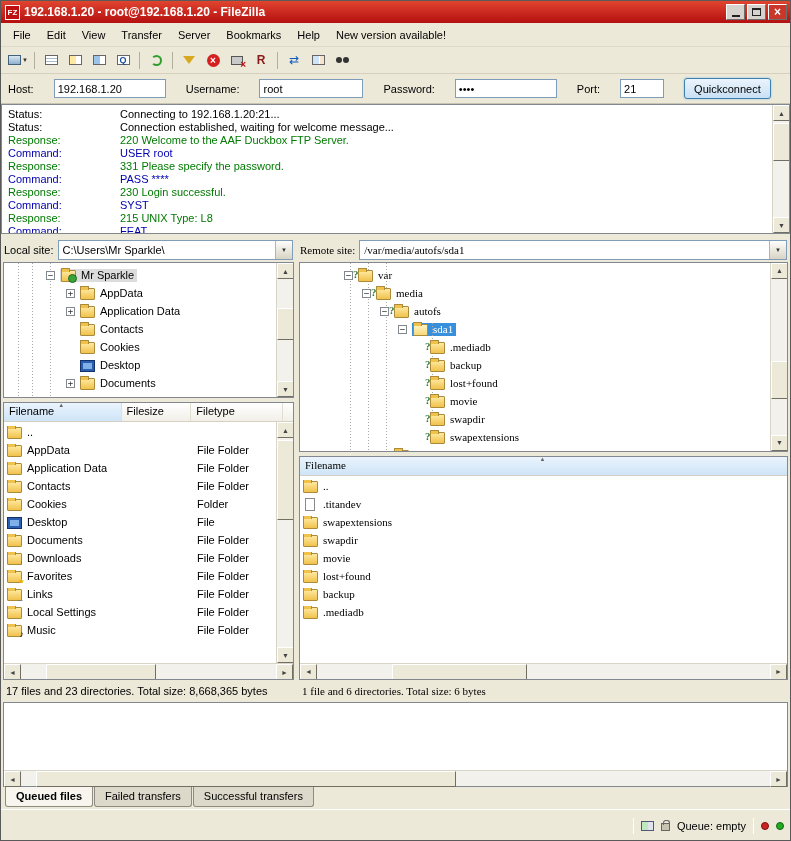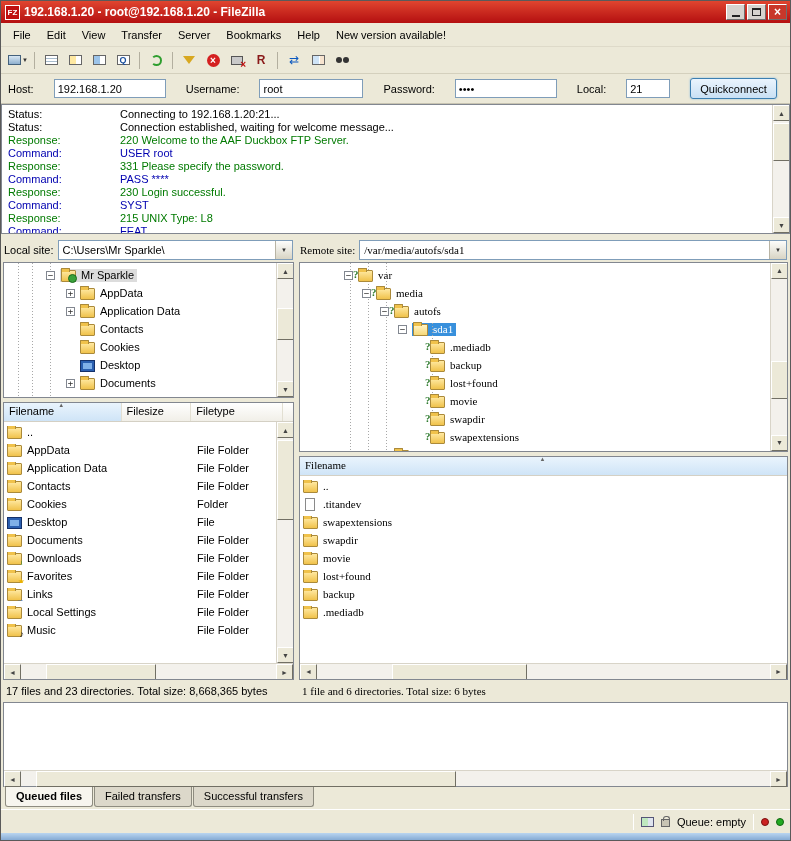--- a/index.html
+++ b/index.html
@@ -186,21 +186,21 @@
   .queue { height:107px; flex:none; display:flex; flex-direction:column; padding:0 2px; }
   .queue-box { height:85px; flex:none; background:#fff; border:1px solid #828790;
                display:flex; flex-direction:column; }
   .queue-body { flex:1; }
   .tabs { height:22px; flex:none; display:flex; align-items:flex-start; padding-left:2px; gap:1px; }
   .tab { padding:3px 10px 4px; background:#dcd8ca; border:1px solid #8e8c80; border-top:none;
          border-radius:0 0 3px 3px; }
   .tab.active { background:#f7f5ee; font-weight:bold; }
 
   
-  .statusbar { height:24px; flex:none; border-top:1px solid #fff; display:flex; align-items:center;
+  .statusbar { height:32px; flex:none; border-top:1px solid #fff; display:flex; align-items:center;
                padding:0 6px; }
   .sb-right { margin-left:auto; display:flex; align-items:center; gap:7px; }
   .sb-sep { width:1px; height:16px; background:#b3af9f; border-right:1px solid #fff; }
   .i-act { width:13px; height:10px; border:1px solid #557; background:linear-gradient(90deg,#bfe8bf 0 6px,#dfe4ef 6px); }
   .i-lock { width:9px; height:8px; background:#c8c4b4; border:1px solid #666; position:relative; margin-top:3px; }
   .i-lock::before { content:""; position:absolute; top:-4px; left:1px; width:5px; height:4px;
                     border:1px solid #666; border-bottom:none; border-radius:3px 3px 0 0; }
   .dot { width:8px; height:8px; border-radius:50%; }
   .dot-red { background:#cc2222; border:1px solid #7a1010; }
   .dot-green { background:#22aa22; border:1px solid #116611; }
@@ -282,21 +282,21 @@
       </span>
   </div>
 
   <div class="quickbar">
     <span class="qlabel">Host:</span>
     <input class="qinput" style="width: 112px;" value="192.168.1.20">
     <span class="qlabel">Username:</span>
     <input class="qinput" style="width: 104px;" value="root">
     <span class="qlabel">Password:</span>
     <input class="qinput" style="width: 102px;" value="••••">
-    <span class="qlabel">Local:</span>
+    <span class="qlabel">Port:</span>
     <input class="qinput" style="width: 44px;" value="21">
     <button class="qc-btn">Quickconnect</button>
     <span class="qc-dd"></span>
   </div>
 
   <div class="log">
     <div class="log-line t-status">
         <span class="log-label">Status:</span>
         <span>Connecting to 192.168.1.20:21...</span>
       </div>

